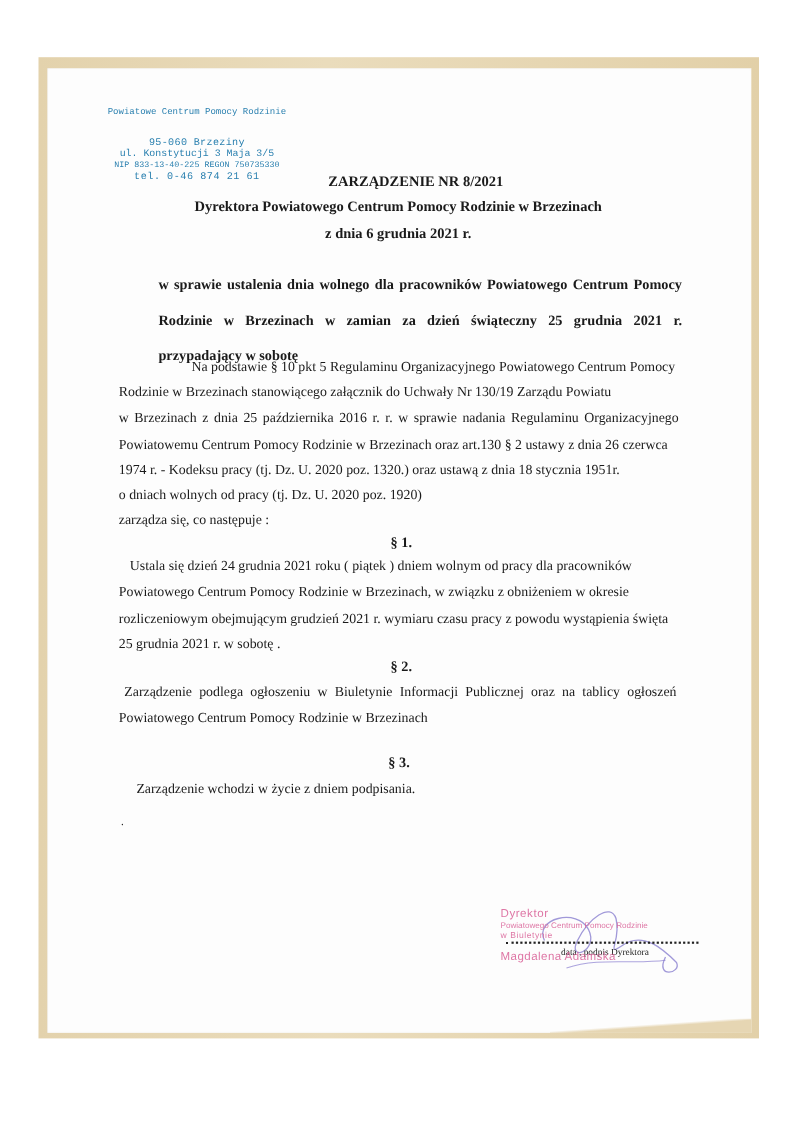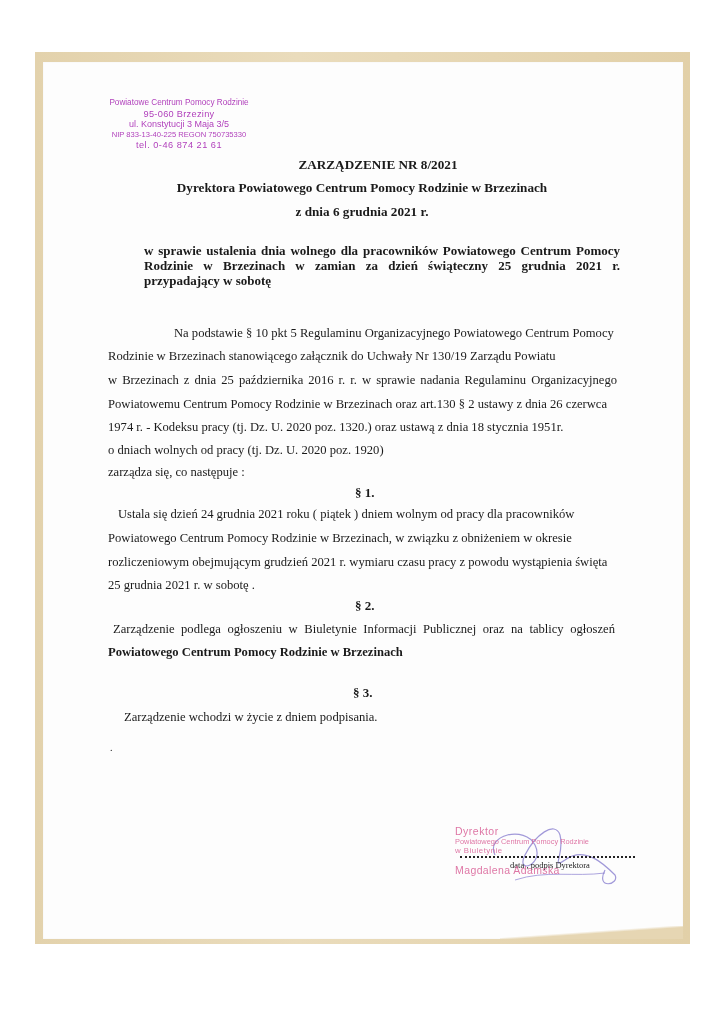--- a/index.html
+++ b/index.html
@@ -15,38 +15,38 @@
       position: absolute; left: 43px; top: 62px; width: 640px; height: 877px;
       background: #fdfdfd;
       box-shadow: inset 0 0 2px rgba(0,0,0,0.05);
     }
     .paper-fold {
       position: absolute; left: 500px; top: 926px; width: 183px; height: 13px;
       background: linear-gradient(176deg, rgba(255,255,255,0) 45%, #e6d6b3 55%);
     }
     .stamp {
       position: absolute; left: 84px; top: 98px; width: 190px;
-      font-family: Liberation Sans, sans-serif;
-      color: #a21caf; text-align: center; line-height: 10.5px; opacity: 0.85;
+      font-family: Liberation Mono, monospace;
+      color: #0369a1; text-align: center; line-height: 10.5px; opacity: 0.85;
     }
     .stamp div { white-space: nowrap; }
     .stamp .s1 { font-size: 8.2px; }
-    .stamp .s2 { font-size: 9.2px; letter-spacing: 0.3px; }
+    .stamp .s2 { font-size: 9.2px; letter-spacing: 0.3px; margin-top: 16px; }
     .stamp .s3 { font-size: 9px; }
     .stamp .s4 { font-size: 7.6px; }
     .stamp .s5 { font-size: 9.2px; letter-spacing: 0.5px; }
 
     .title-block { position: absolute; left: 0; width: 724px; text-align: center; font-weight: bold; }
     .t1 { top: 157px; font-size: 13.2px; padding-left: 16px; }
     .t2 { top: 180px; font-size: 13.2px; }
     .t3 { top: 204px; font-size: 13.2px; }
 
     .subject {
       position: absolute; left: 144px; top: 243px; width: 476px;
-      font-weight: bold; font-size: 13px; line-height: 15px; text-align: justify;
+      font-weight: bold; font-size: 13px; line-height: 32px; text-align: justify;
     }
     .body-text {
       position: absolute; font-size: 12.6px; white-space: nowrap;
     }
     .section {
       position: absolute; font-weight: bold; font-size: 13px;
     }
     .justify-line {
       position: absolute; font-size: 12.6px; text-align: justify; text-align-last: justify; white-space: nowrap;
     }
@@ -101,21 +101,21 @@
 <div class="body-text" style="left:108px; top:465px;">zarządza się, co następuje :</div>
 
 <div class="section" style="left:355px; top:485px;">§ 1.</div>
 <div class="body-text" style="left:118px; top:507px;">Ustala się dzień 24 grudnia 2021 roku ( piątek ) dniem wolnym od pracy dla pracowników</div>
 <div class="body-text" style="left:108px; top:531px;text-align:center;">Powiatowego Centrum Pomocy Rodzinie w Brzezinach, w związku z obniżeniem w okresie</div>
 <div class="body-text" style="left:108px; top:555px;">rozliczeniowym obejmującym grudzień 2021 r. wymiaru czasu pracy z powodu wystąpienia święta</div>
 <div class="body-text" style="left:108px; top:578px;">25 grudnia 2021 r. w sobotę .</div>
 
 <div class="section" style="left:355px; top:598px;">§ 2.</div>
 <div class="justify-line" style="left:113px; top:622px; width:502px;">Zarządzenie podlega ogłoszeniu w Biuletynie Informacji Publicznej oraz na tablicy ogłoszeń</div>
-<div class="body-text" style="left:108px; top:645px;font-weight:bold;">Powiatowego Centrum Pomocy Rodzinie w Brzezinach</div>
+<div class="body-text" style="left:108px; top:645px;">Powiatowego Centrum Pomocy Rodzinie w Brzezinach</div>
 
 <div class="section" style="left:353px; top:685px;">§ 3.</div>
 <div class="body-text" style="left:124px; top:710px;">Zarządzenie wchodzi w życie z dniem podpisania.</div>
 
 <div class="dot-mark">.</div>
 
 <div class="sig-area">
   <svg class="sig-scribble" width="190" height="80" viewBox="0 0 190 80">
     <path d="M40 40 C 30 20, 70 10, 80 30 C 90 50, 60 60, 70 40 C 80 20, 100 5, 105 20 C 110 40, 95 55, 110 45 C 130 30, 150 50, 160 60 C 165 70, 140 75, 150 55" fill="none" stroke="#8a7fd0" stroke-width="1.2" opacity="0.8"></path>
     <path d="M60 65 C 90 55, 120 62, 150 58" fill="none" stroke="#8a7fd0" stroke-width="1" opacity="0.7"></path>

